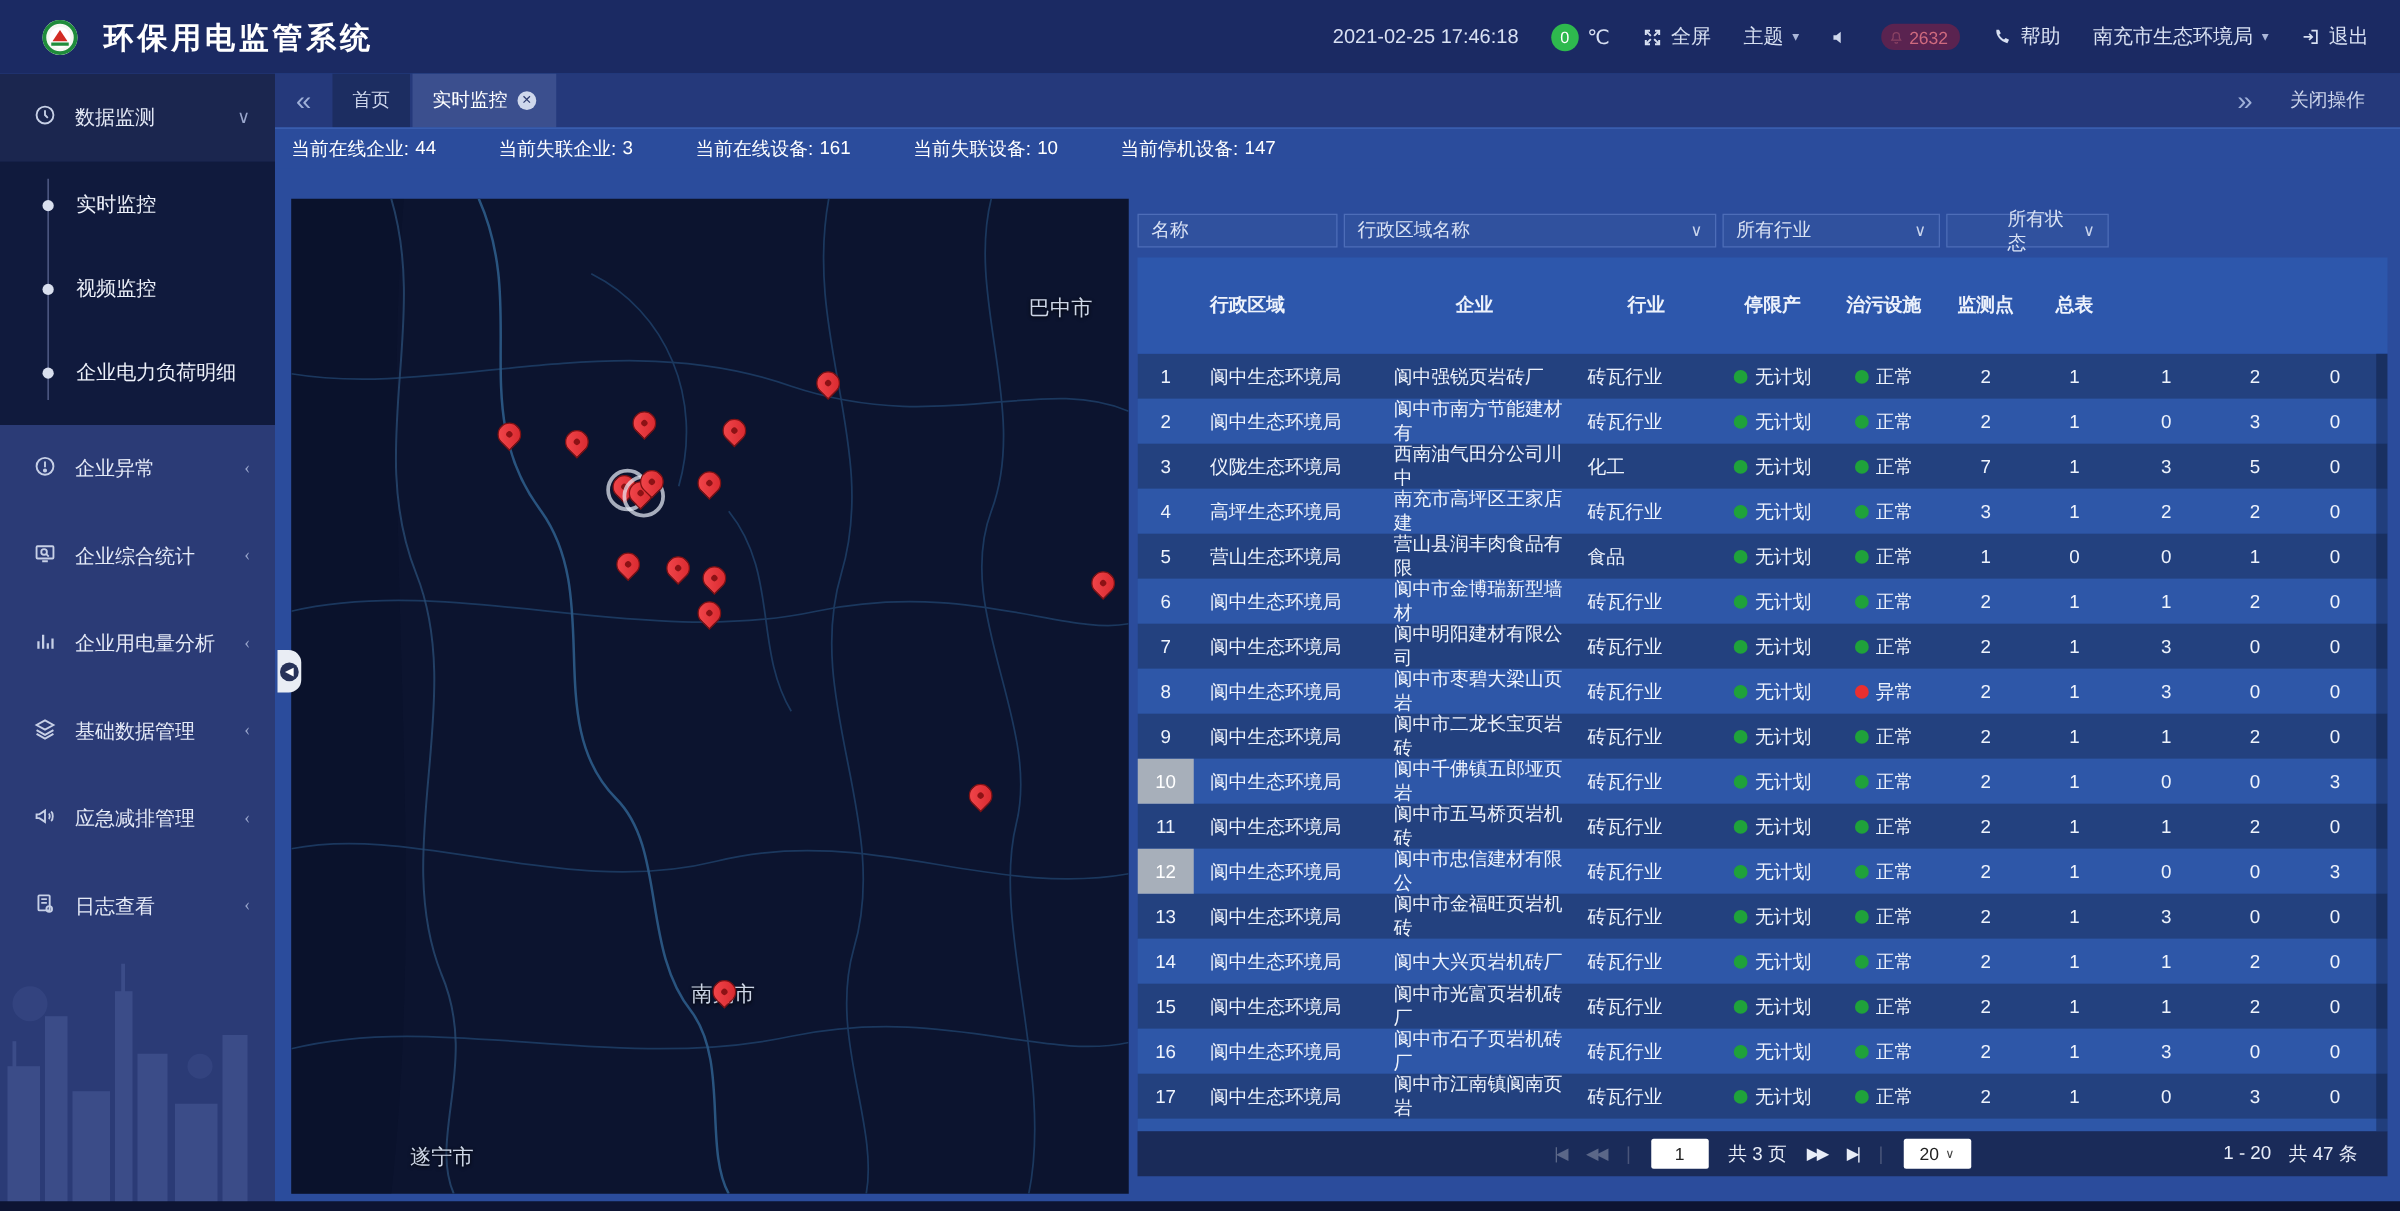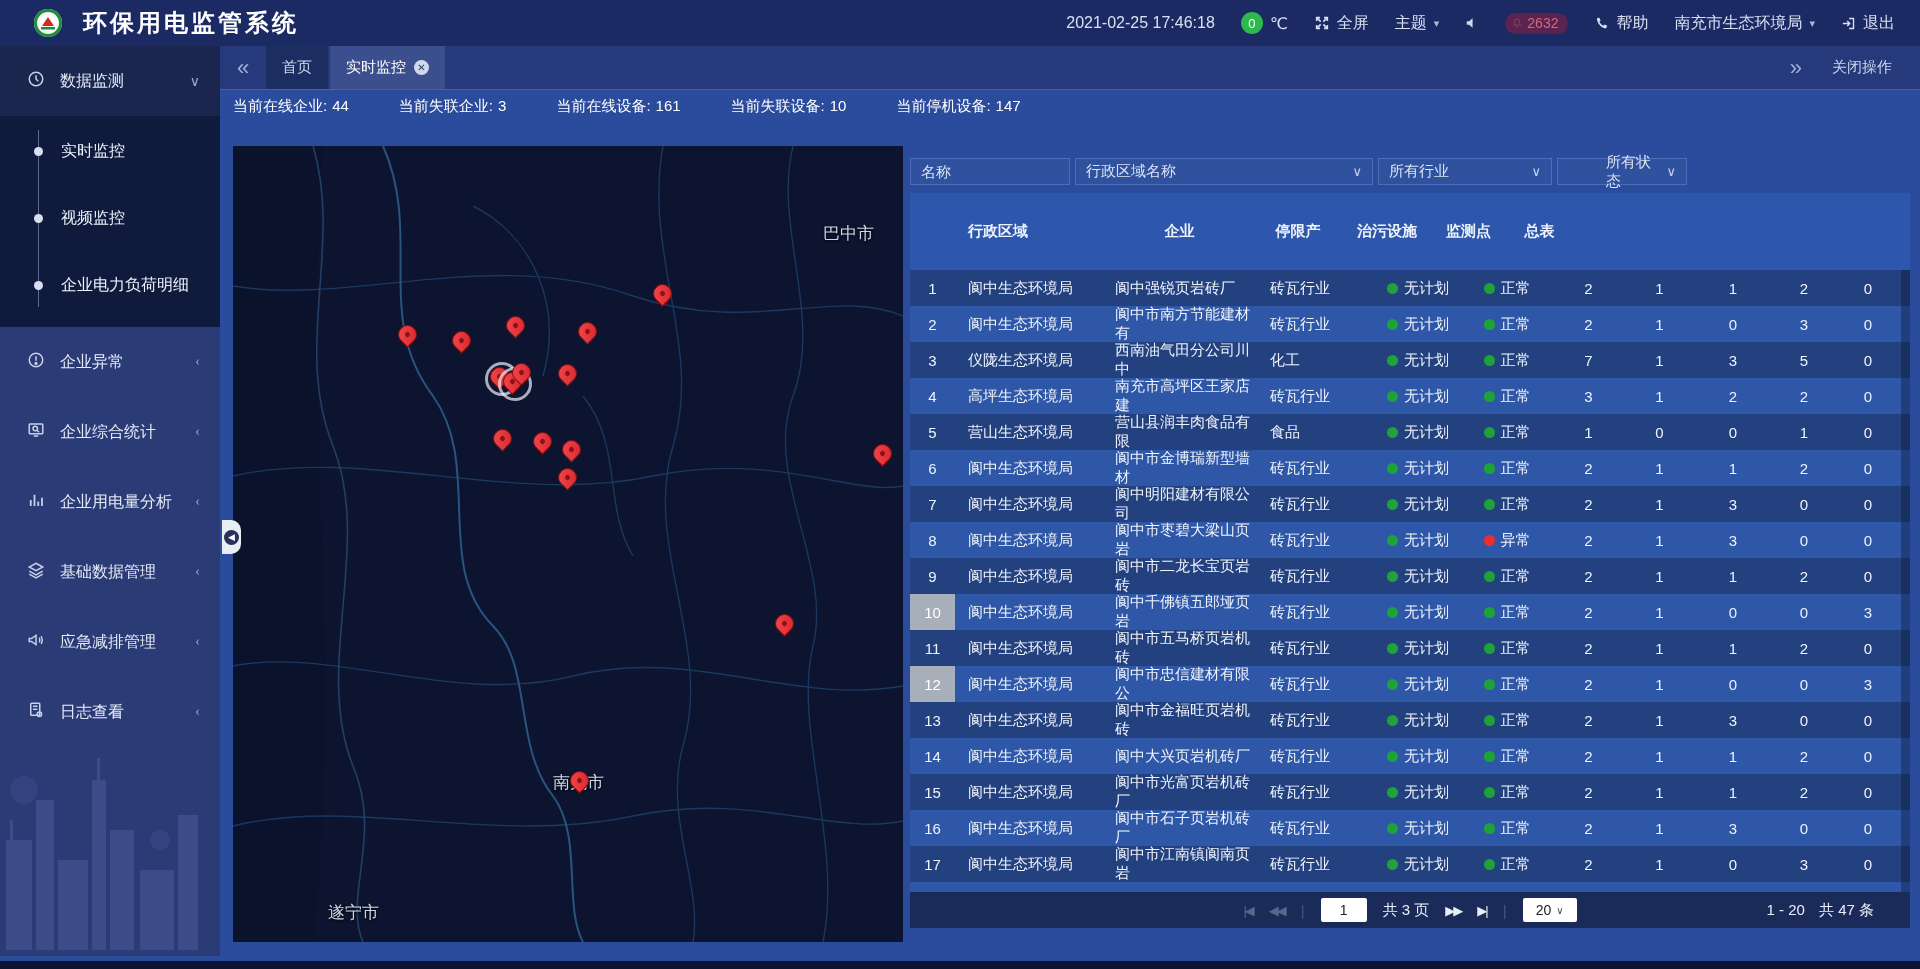--- a/index.html
+++ b/index.html
@@ -1,20 +1,20 @@
 <!DOCTYPE html>
 <html><head>
 <meta charset="utf-8">
 <style>
   * { margin:0; padding:0; box-sizing:border-box; }
   html,body { width:1920px; height:969px; overflow:hidden;
     font-family:"Liberation Sans","DejaVu Sans",sans-serif; background:#2b4c9c; }
 
   
-  .header { height:46px; background:#1b2a63; display:flex; align-items:center; padding:0 25px 0 33px; }
+  .header { height:59px; background:#1b2a63; display:flex; align-items:center; padding:0 25px 0 33px; }
   .logo { width:30px; height:30px; flex:0 0 30px; }
   .app-title { color:#fff; font-size:24px; font-weight:bold; letter-spacing:3px; margin-left:20px; }
   .hdr-right { margin-left:auto; display:flex; align-items:center; gap:26px; color:#d8e0f2; font-size:16px; }
   .hdr-item { display:flex; align-items:center; gap:7px; white-space:nowrap; }
   .hdr-item svg { display:block; }
   .temp-dot { width:22px; height:22px; border-radius:50%; background:#2eb94e; color:#fff; font-size:13px;
     display:flex; align-items:center; justify-content:center; }
   .notif-pill { background:#5a2350; border-radius:11px; height:21px; padding:0 10px 0 6px;
     display:flex; align-items:center; gap:4px; color:#cf6a7e; font-size:14px; }
   .caret { font-size:11px; color:#aab6d8; }
@@ -111,21 +111,21 @@
   .pagination { height:36px; background:#1a2b59; display:flex; align-items:center; justify-content:center;
     gap:16px; color:#e8edf8; font-size:15px; position:relative; }
   .pg-ico { font-size:13px; letter-spacing:-2px; cursor:pointer; }
   .pg-ico.disabled { color:#5b6788; cursor:default; }
   .pg-divider { color:#49557a; }
   .pg-input { width:46px; height:24px; background:#fff; border:none; border-radius:2px; text-align:center;
     color:#222; font-size:14px; }
   .pg-size { width:54px; height:24px; background:#fff; border-radius:2px; color:#222; font-size:14px;
     display:flex; align-items:center; justify-content:center; gap:5px; cursor:pointer; }
   .pg-size .sc { font-size:10px; color:#444; }
-  .pg-range { position:absolute; right:36px; display:flex; gap:14px; }
+  .pg-range { position:absolute; right:24px; display:flex; gap:14px; }
 
   .bottom-strip { height:8px; background:#0d1433; width:100%; position:absolute; bottom:0; left:0; }
 </style>
 </head>
 <body>
 
 <div class="header">
   <svg class="logo" viewBox="0 0 30 30">
     <circle cx="15" cy="15" r="14" fill="#f4f7f2"></circle>
     <circle cx="15" cy="15" r="12.5" fill="none" stroke="#1f8c3b" stroke-width="3"></circle>
@@ -424,20 +424,21 @@
             <span>所有状态</span>
             <span class="sel-caret">∨</span>
           </div>
         </div>
 
         <div class="table-wrap">
           <div class="thead">
             <div class="th c-idx"></div>
             <div class="th left c-region">行政区域</div>
             <div class="th c-company">企业</div>
+            <div class="th c-industry">行业</div>
             <div class="th c-stop">停限产</div>
             <div class="th c-facility">治污设施</div>
             <div class="th c-monitor">监测点</div>
             <div class="th c-meter">总表</div>
           </div>
           <div class="tbody" id="tbody">
               <div class="trow odd">
                 <div class="cell c-idx">1</div>
                 <div class="cell left c-region">阆中生态环境局</div>
                 <div class="cell left c-company">阆中强锐页岩砖厂</div>

